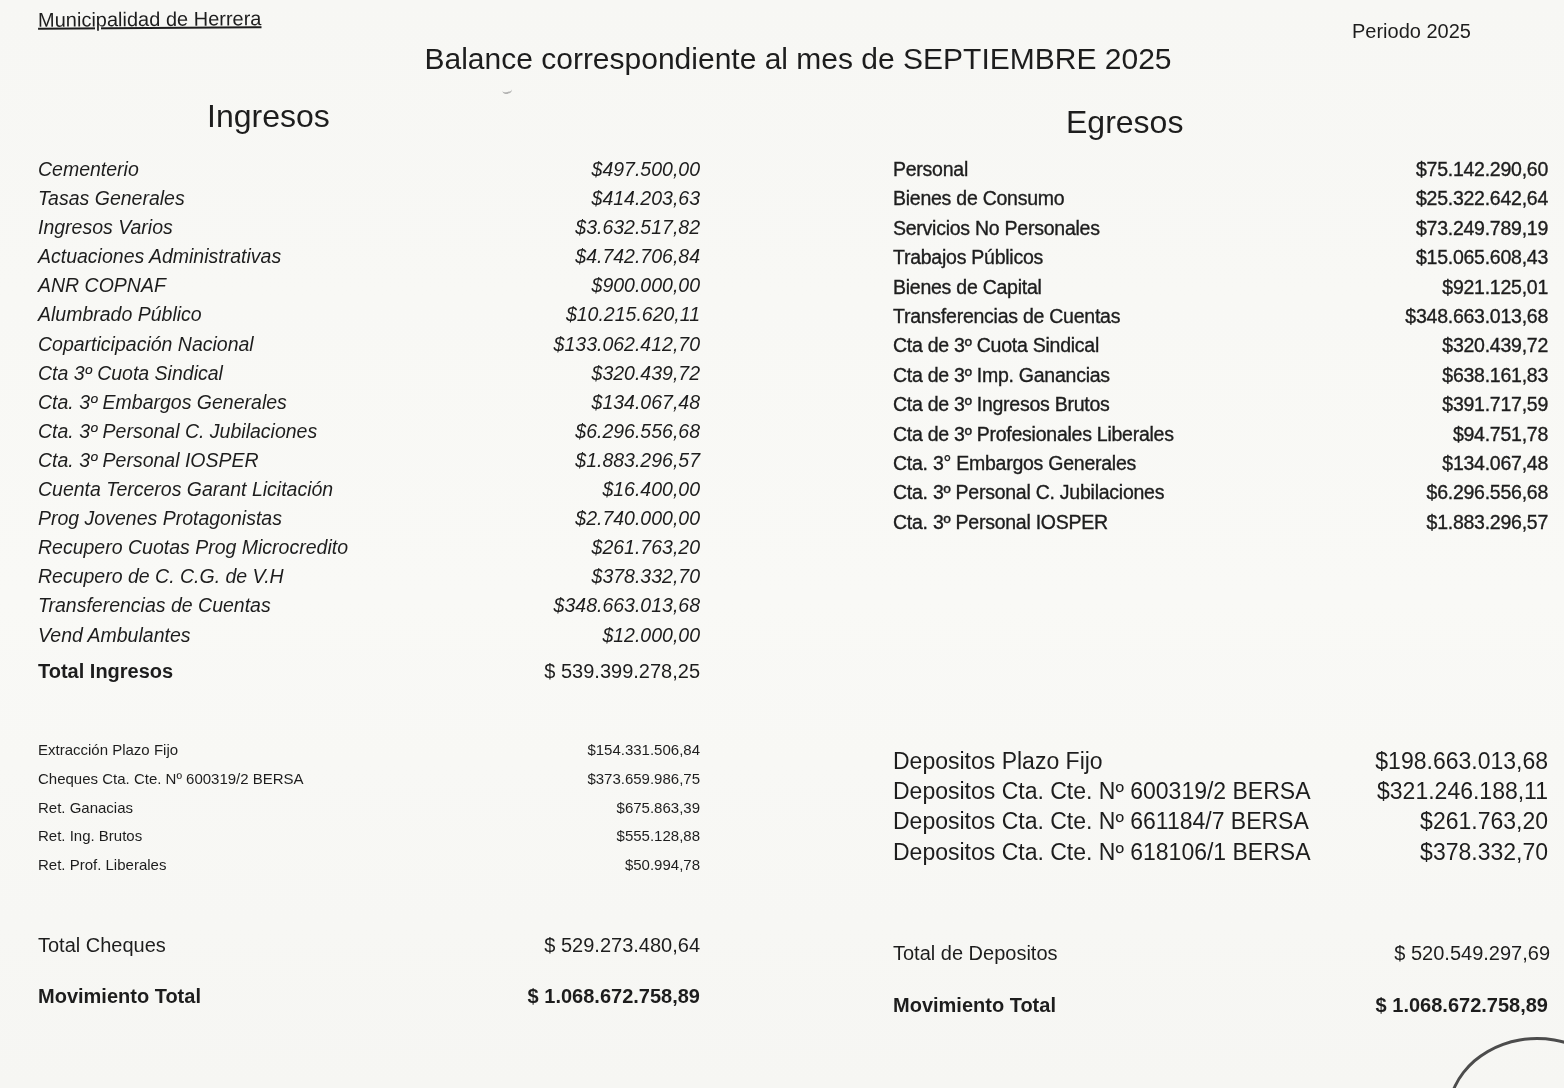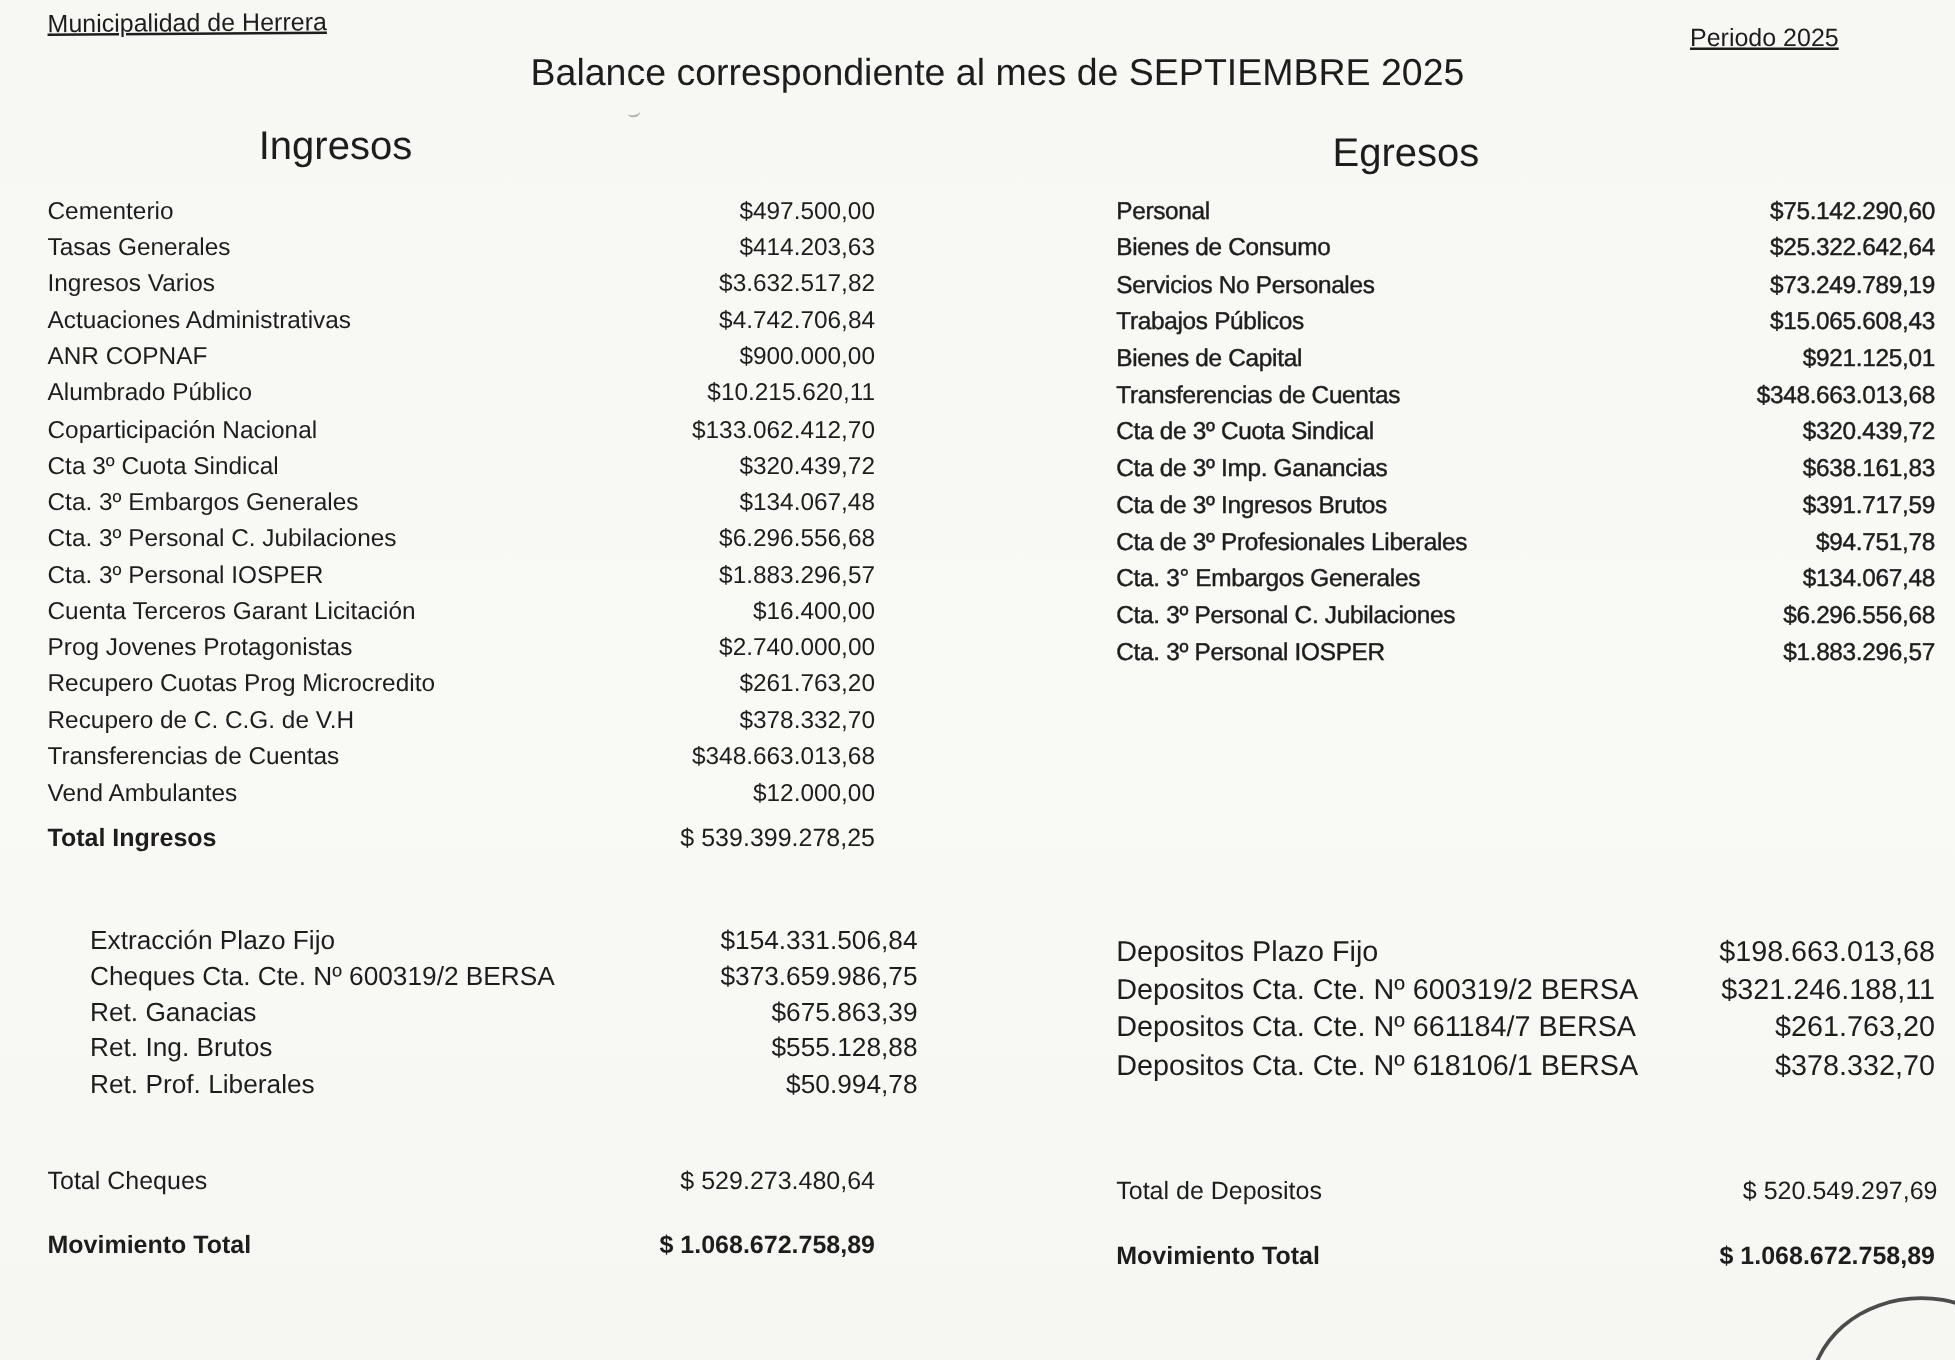--- a/index.html
+++ b/index.html
@@ -12,50 +12,50 @@
     font-family:"Liberation Sans", sans-serif;
     overflow:hidden;
   }
   .org-name{
     position:absolute;left:38px;top:8px;
     font-size:20px;text-decoration:underline;
     transform:rotate(-0.4deg);
   }
   .periodo{
     position:absolute;left:1352px;top:20px;
-    font-size:20px;text-decoration:underline;
+    font-size:20px;
   }
   .doc-title{
     position:absolute;left:0;top:42px;width:100%;
     padding-left:32px;box-sizing:border-box;
     text-align:center;font-size:30px;
   }
   .section-heading{position:absolute;font-size:32px;}
   .heading-ingresos{left:207px;top:98px;}
   .heading-egresos{left:1066px;top:104px;}
 
   .list{position:absolute;display:flex;flex-direction:column;}
   .row{display:flex;justify-content:space-between;align-items:baseline;}
   .lbl{white-space:nowrap;}
   .amt{white-space:nowrap;text-align:right;}
 
-  .ingresos-list{left:38px;top:158px;width:662px;font-size:19.5px;}
+  .ingresos-list{left:38px;top:158px;width:662px;font-size:19.5px;font-style:italic;}
   .ingresos-list .row{height:29.1px;}
 
   .egresos-list{left:893px;top:158px;width:655px;font-size:19.5px;letter-spacing:-0.25px;}
   .egresos-list .row{height:29.4px;}
   .egresos-list .lbl,.egresos-list .amt{-webkit-text-stroke:0.35px #1d1d1d;}
 
   .total-row{position:absolute;display:flex;justify-content:space-between;align-items:baseline;font-size:20px;}
   .bold{font-weight:bold;}
 
   .ing-total{left:38px;top:660px;width:662px;}
   .egr-total{left:893px;top:701px;width:655px;}
 
-  .ing-bank{left:38px;top:741px;width:662px;font-size:21px;margin-left:34px;}
+  .ing-bank{left:38px;top:741px;width:662px;font-size:15px;}
   .ing-bank .row{height:28.8px;}
   .egr-bank{left:893px;top:748px;width:655px;font-size:23px;}
   .egr-bank .row{height:30.2px;}
 
   .ing-cheques{left:38px;top:934px;width:662px;}
   .egr-depositos{left:893px;top:942px;width:657px;}
   .ing-mov{left:38px;top:985px;width:662px;}
   .egr-mov{left:893px;top:994px;width:655px;}
 
   .stamp{

